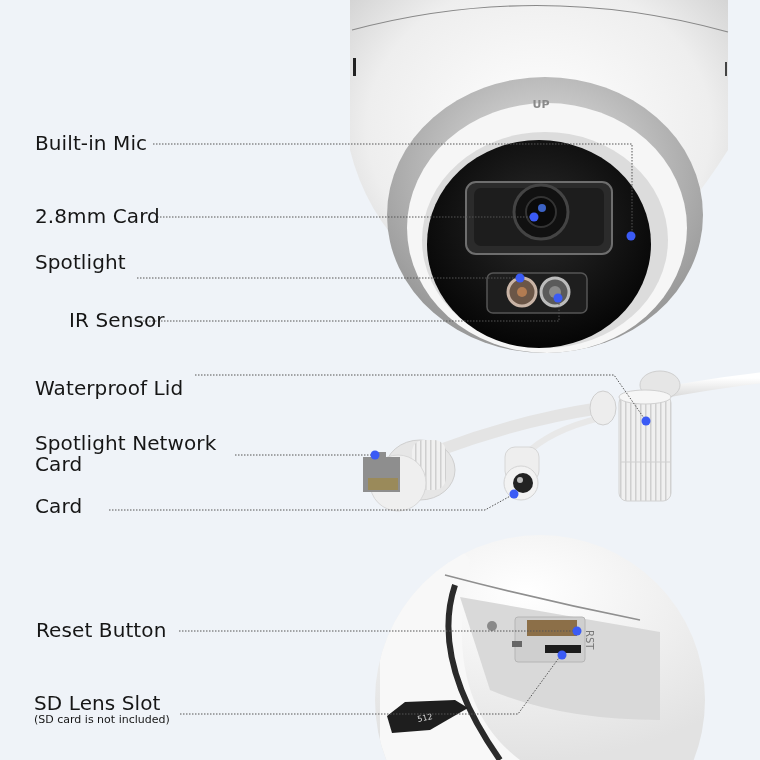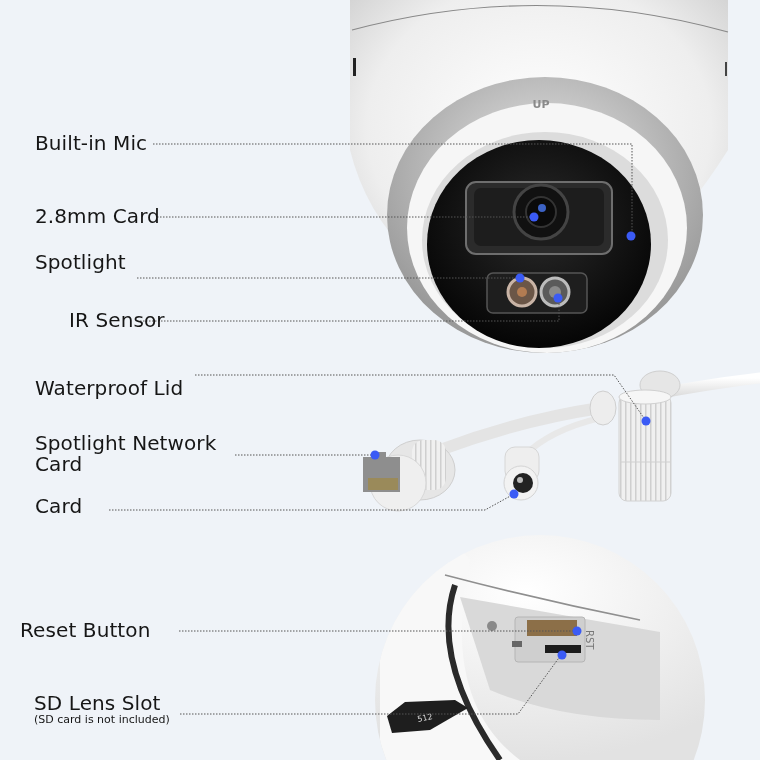--- a/index.html
+++ b/index.html
@@ -170,17 +170,17 @@
   </svg>
 
   <div class="label" style="left:35px; top:133px;">Built-in Mic</div>
   <div class="label" style="left:35px; top:206px;">2.8mm Card</div>
   <div class="label" style="left:35px; top:252px;">Spotlight</div>
   <div class="label" style="left:35px; top:310px;margin-left:34px;">IR Sensor</div>
   <div class="label" style="left:35px; top:378px;">Waterproof Lid</div>
   <div class="label" style="left:35px; top:433px;">Spotlight Network</div>
   <div class="label" style="left:35px; top:454px;">Card</div>
   <div class="label" style="left:35px; top:496px;">Card</div>
-  <div class="label" style="left:20px; top:620px;">Reset Button</div>
+  <div class="label" style="left:36px; top:620px;">Reset Button</div>
   <div class="label" style="left:34px; top:693px;">SD Lens Slot</div>
   <div class="sublabel" style="left:34px; top:713px;text-align:center;">(SD card is not included)</div>
 
 </div>
 
 </body></html>

